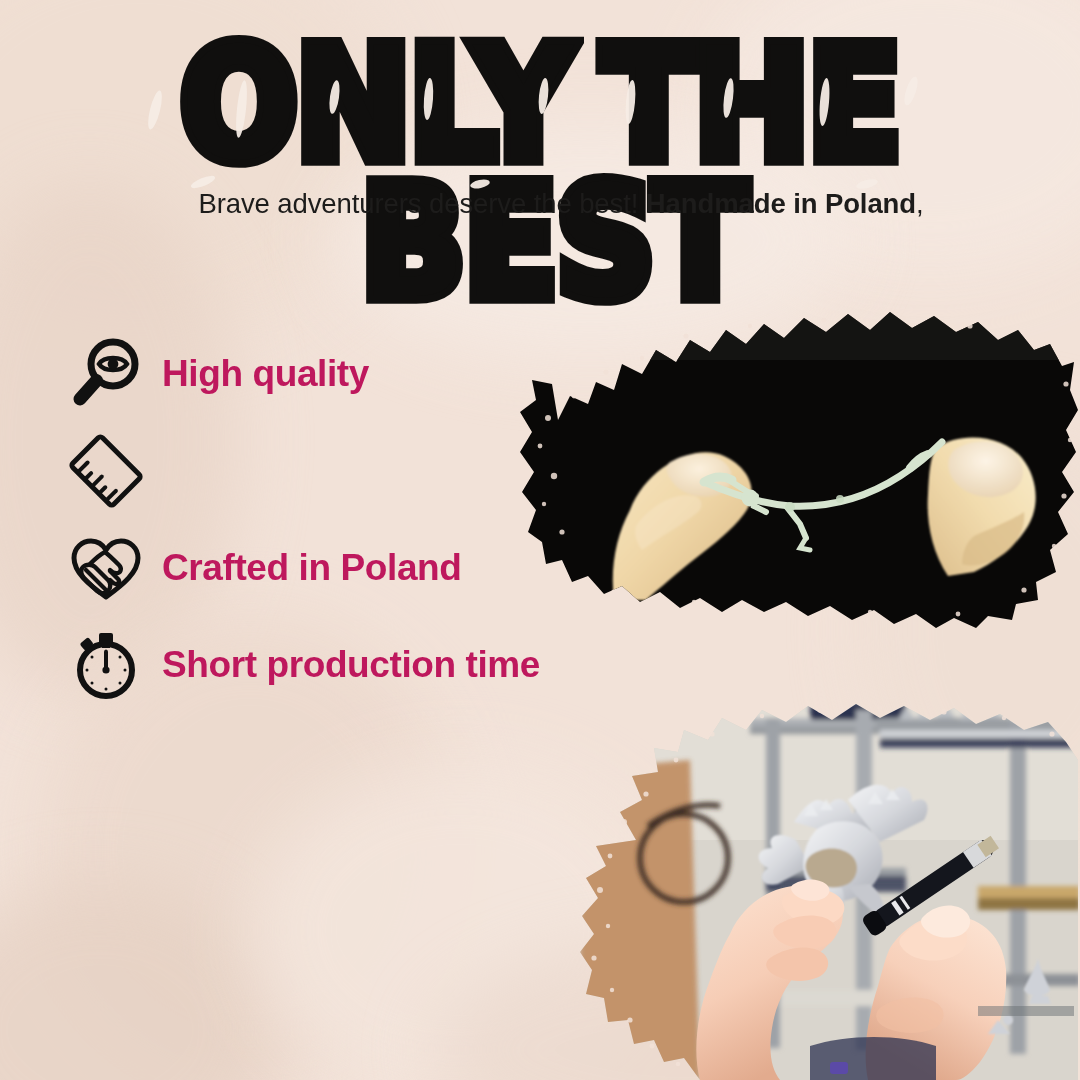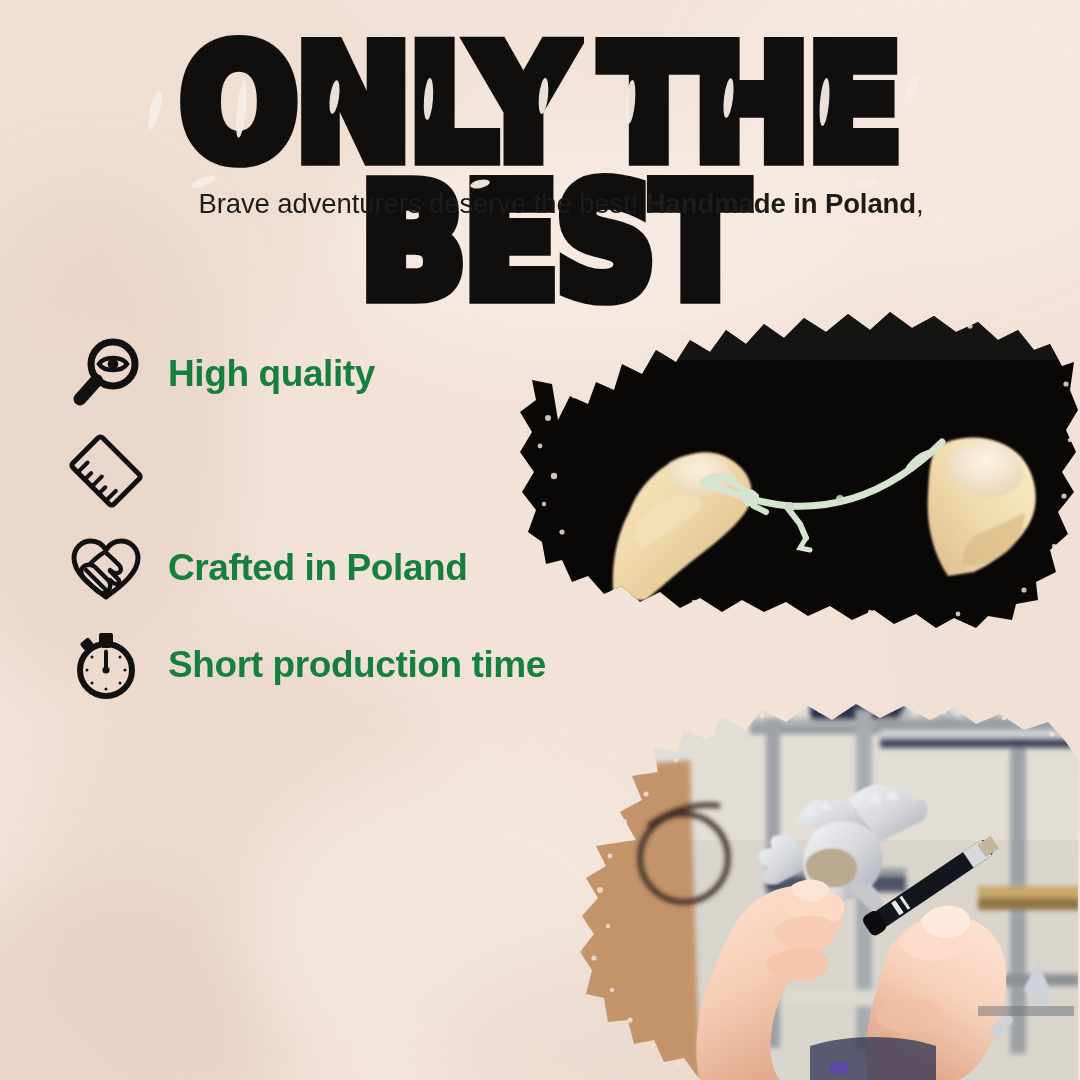--- a/index.html
+++ b/index.html
@@ -58,24 +58,24 @@
     height:97px;
   }
   .feature .ic{
     width:84px;min-width:84px;height:84px;
     display:flex;align-items:center;justify-content:center;
   }
   .feature .ic svg{display:block;}
   .feature .lbl{
     font-size:37px;
     font-weight:700;
-    color:#15803d;
+    color:#be185d;
     letter-spacing:-.4px;
     white-space:nowrap;
-    margin-left:20px;
+    margin-left:14px;
   }
 
   
   .photo{position:absolute;overflow:hidden;}
   .photo svg{display:block;}
 </style>
 </head>
 <body>
 
 <div id="bg">

